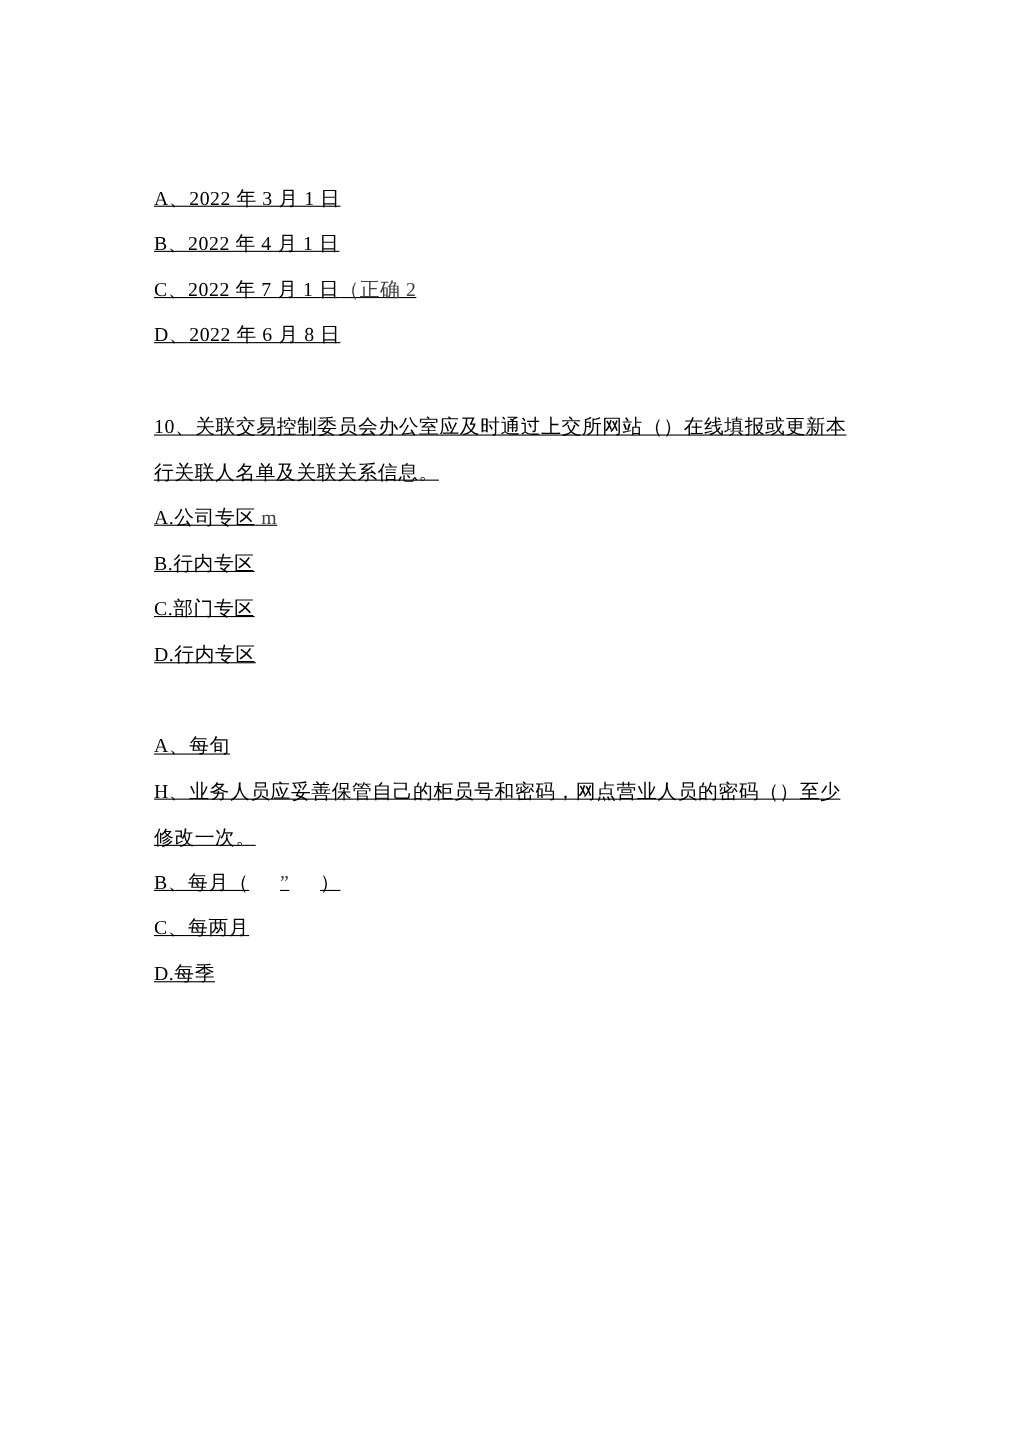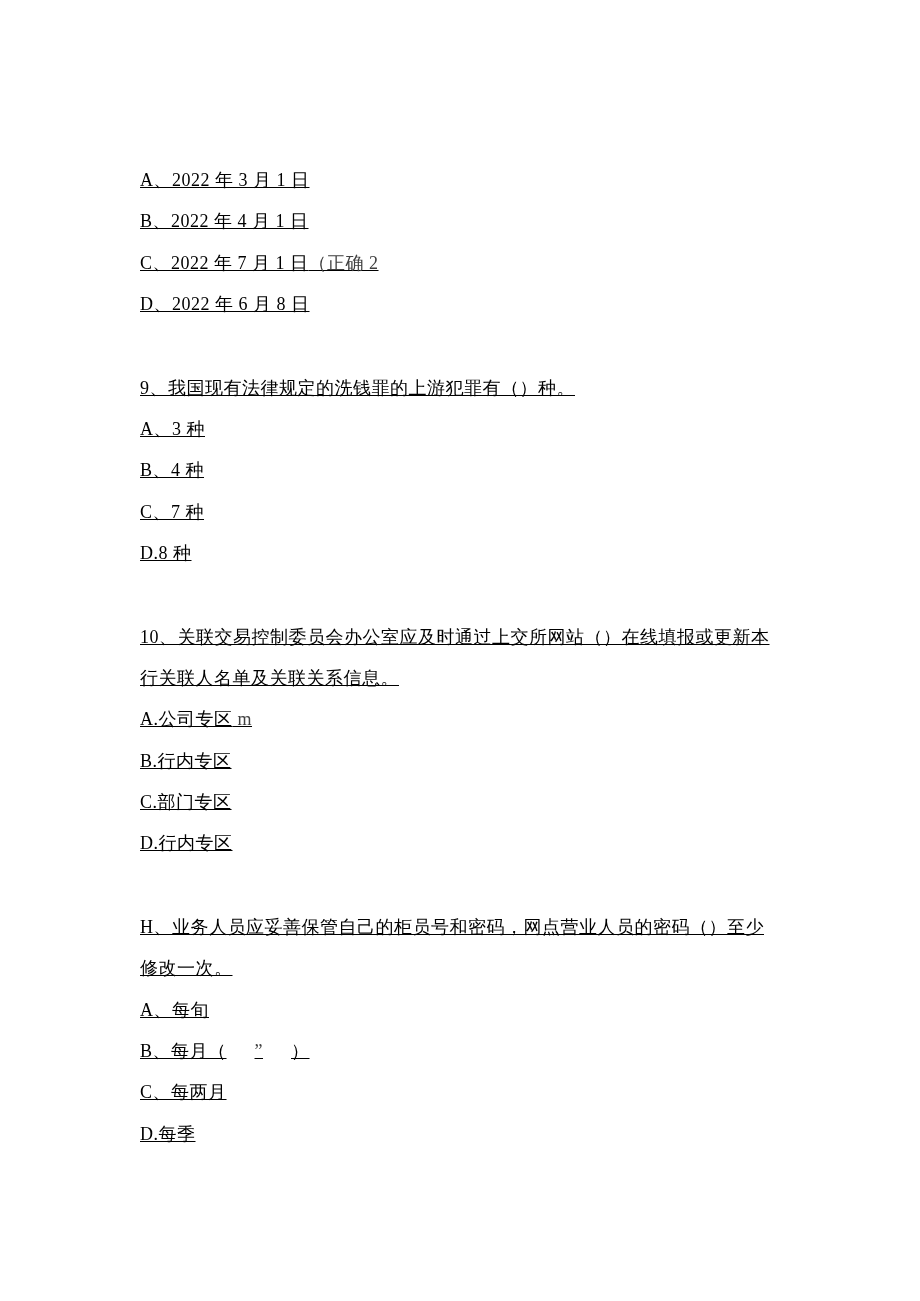--- a/index.html
+++ b/index.html
@@ -40,41 +40,34 @@
 
   <div class="block">
     <div class="line">A、2022 年 3 月 1 日</div>
     <div class="line">B、2022 年 4 月 1 日</div>
     <div class="line">
       <span>C、2022 年 7 月 1 日</span><span class="note">（正确 2</span>
     </div>
     <div class="line">D、2022 年 6 月 8 日</div>
   </div>
 
-  <div class="block">
-    <div class="line">9、我国现有法律规定的洗钱罪的上游犯罪有（）种。</div>
-    <div class="line">A、3 种</div>
-    <div class="line">B、4 种</div>
-    <div class="line">C、7 种</div>
-    <div class="line">D.8 种</div>
-  </div>
 
   <div class="block">
     <div class="line">10、关联交易控制委员会办公室应及时通过上交所网站（）在线填报或更新本行关联人名单及关联关系信息。</div>
     <div class="line">
       <span>A.公司专区</span><span class="note"> m</span>
     </div>
     <div class="line">B.行内专区</div>
     <div class="line">C.部门专区</div>
     <div class="line">D.行内专区</div>
   </div>
 
   <div class="block">
+    <div class="line">A、每旬</div>
     <div class="line">H、业务人员应妥善保管自己的柜员号和密码，网点营业人员的密码（）至少修改一次。</div>
-    <div class="line">A、每旬</div>
     <div class="line">
       <span>B、每月（</span><span class="gap"></span><span class="note">”</span><span class="gap"></span><span>）</span>
     </div>
     <div class="line">C、每两月</div>
     <div class="line">D.每季</div>
   </div>
 
 
 </div>
 

